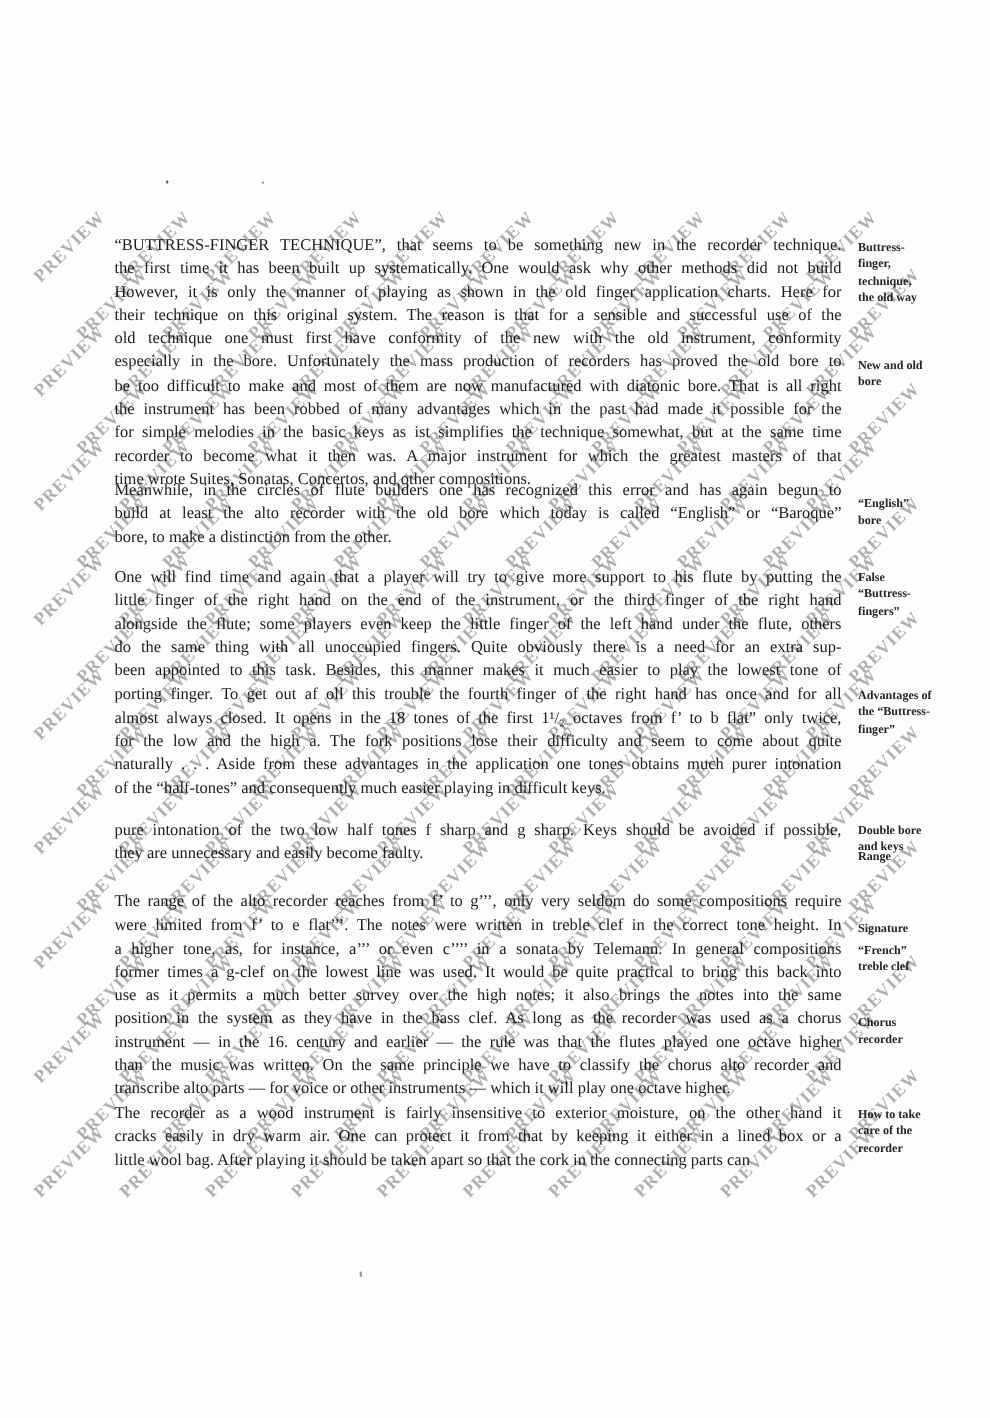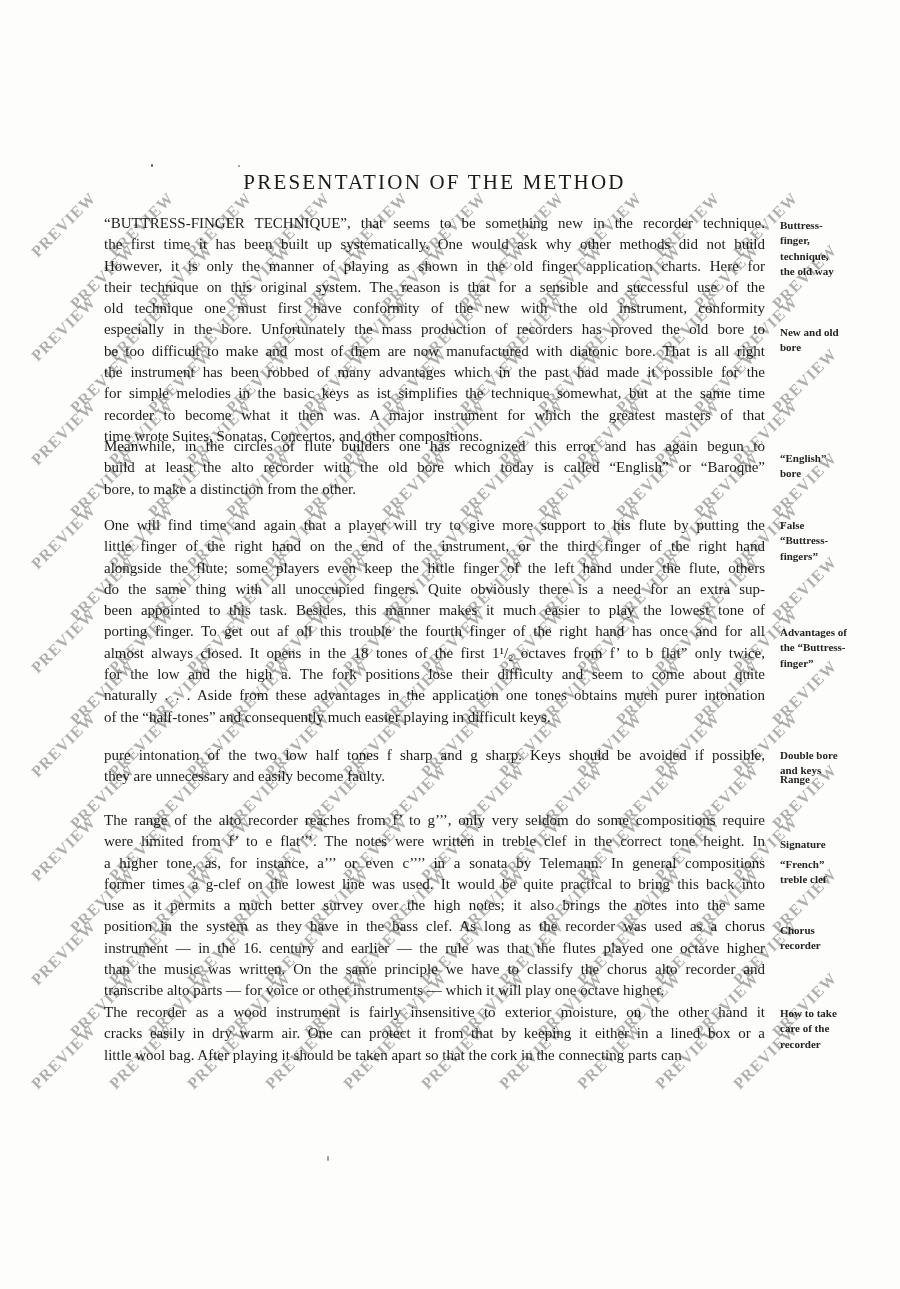--- a/index.html
+++ b/index.html
@@ -36,21 +36,20 @@
   .speck.s3{left:327px;top:1156px;width:2px;height:5px;opacity:.6;}
 </style>
 </head>
 <body>
 
 <div class="page">
   <div class="speck s1"></div>
   <div class="speck s2"></div>
   <div class="speck s3"></div>
 
-  <h1 class="title">PRESENTATION OF THE METHOD</h1>
 
   <main class="body-col" id="paras">
       <div class="para" style="top: 213px;">
         <div class="line">“BUTTRESS-FINGER TECHNIQUE”, that seems to be something new in the recorder technique.</div>
         <div class="line">the first time it has been built up systematically. One would ask why other methods did not build</div>
         <div class="line">However, it is only the manner of playing as shown in the old finger application charts. Here for</div>
         <div class="line">their technique on this original system. The reason is that for a sensible and successful use of the</div>
         <div class="line">old technique one must first have conformity of the new with the old instrument, conformity</div>
         <div class="line">especially in the bore. Unfortunately the mass production of recorders has proved the old bore to</div>
         <div class="line">be too difficult to make and most of them are now manufactured with diatonic bore. That is all right</div>

